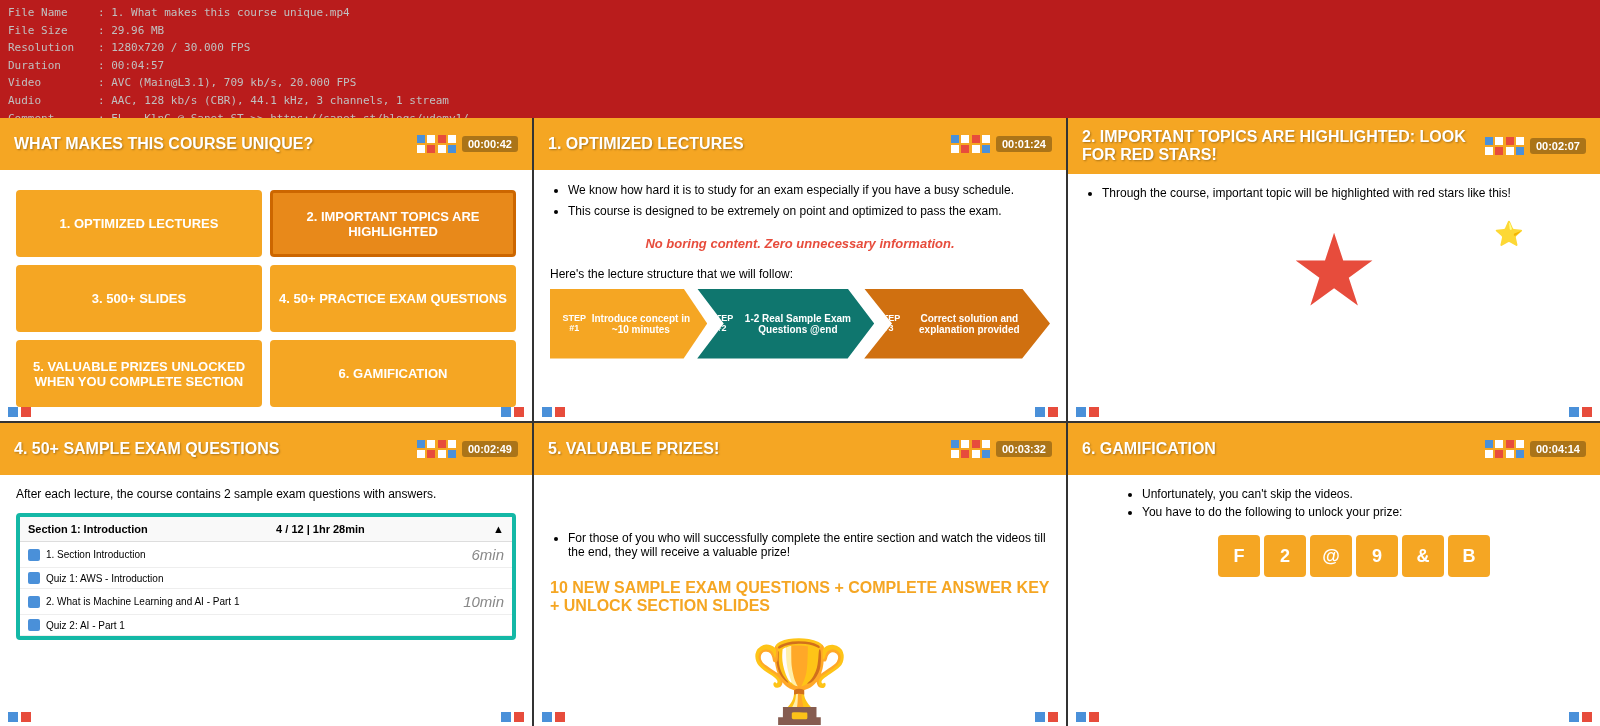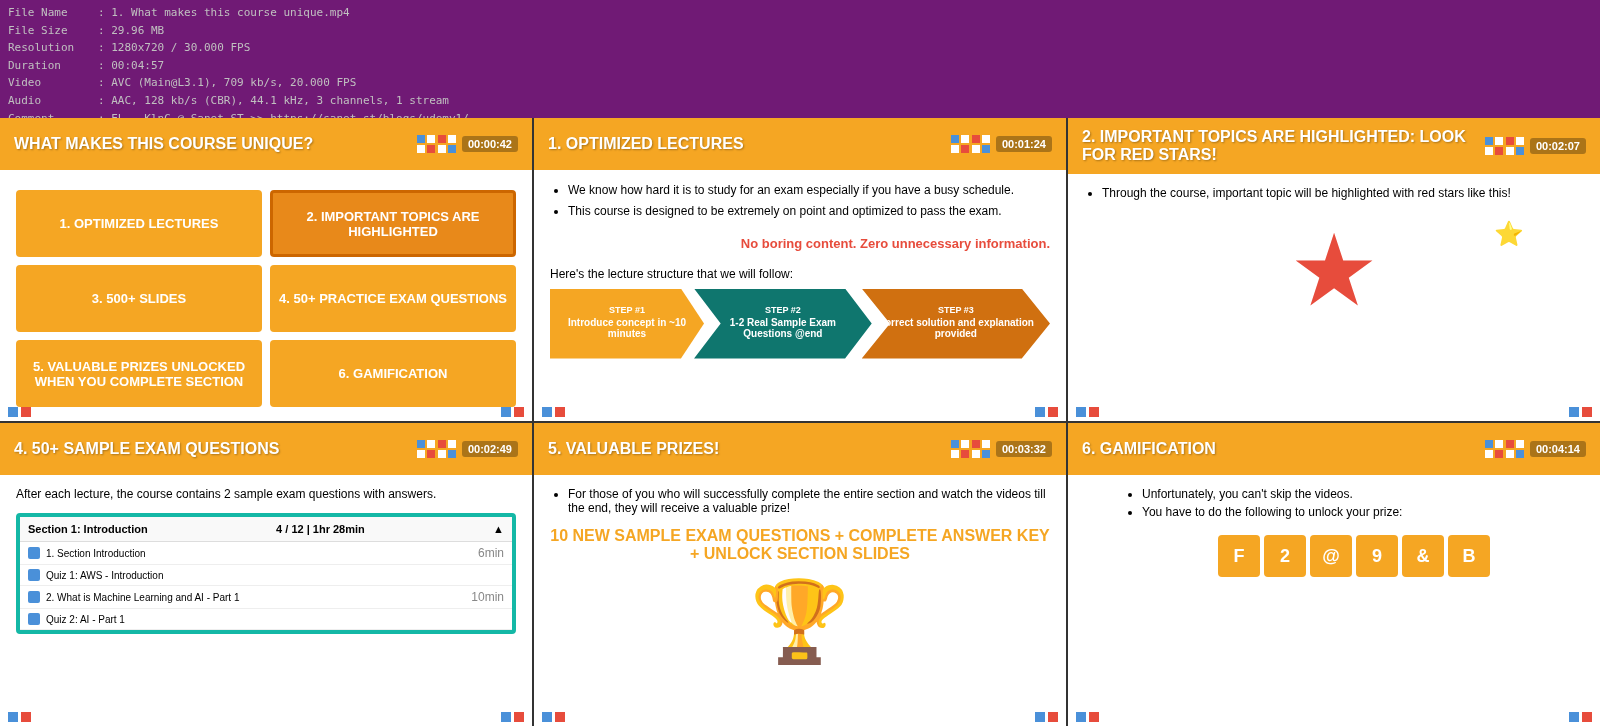--- a/index.html
+++ b/index.html
@@ -1,19 +1,19 @@
 <!DOCTYPE html>
 <html><head>
   <meta charset="utf-8">
   <style>
     * { margin: 0; padding: 0; box-sizing: border-box; }
     body { background: #1a1a1a; font-family: Arial, sans-serif; width: 1600px; height: 726px; overflow: hidden; }
 
     .file-info {
-      background: #701a75;
+      background: #b91c1c;
       color: #c0c0c0;
       font-family: monospace;
       font-size: 11px;
       padding: 4px 8px;
       line-height: 1.6;
       height: 118px;
     }
     .file-info .row { display: flex; }
     .file-info .label { color: #c0c0c0; width: 90px; }
     .file-info .value { color: #c0c0c0; }
@@ -92,34 +92,33 @@
 
     .topic-box.highlighted {
       background: #e8891a;
       border: 3px solid #cc6600;
     }
 
     
     .slide2-body { font-size: 12px; }
     .slide2-body ul { list-style: disc; padding-left: 18px; margin-bottom: 10px; }
     .slide2-body ul li { margin-bottom: 4px; line-height: 1.4; }
-    .no-boring { color: #e74c3c; font-weight: bold; text-align: right; margin: 16px 0; font-size: 13px; }
+    .no-boring { color: #e74c3c; font-style: italic; font-weight: bold; text-align: center; margin: 16px 0; font-size: 13px; }
     .steps-container { display: flex; align-items: center; justify-content: center; gap: 0; margin-top: 8px; }
     .step-arrow {
       background: #f5a623;
       color: white;
       text-align: center;
       font-size: 10px;
       font-weight: bold;
       padding: 16px 12px;
       clip-path: polygon(0 0, 85% 0, 100% 50%, 85% 100%, 0 100%, 15% 50%);
       min-width: 100px;
       min-height: 70px;
       display: flex;
-      flex-direction: column;
       align-items: center;
       justify-content: flex-start;
     }
     .step-label { font-size: 9px; margin-bottom: 2px; }
     .step-first {
       clip-path: polygon(0 0, 85% 0, 100% 50%, 85% 100%, 0 100%);
     }
 
     
     .slide3-body { font-size: 12px; }
@@ -149,30 +148,30 @@
       padding: 4px 8px;
       border-bottom: 1px solid #eee;
       display: flex;
       align-items: center;
       gap: 6px;
       font-size: 10px;
       justify-content: center;
     }
     .checkbox { width: 12px; height: 12px; background: #4a90d9; border-radius: 2px; flex-shrink: 0; }
     .item-text { flex: 1; }
-    .item-duration { color: #888; font-size: 12px; }
+    .item-duration { color: #888; font-size: 15px; font-style: italic; }
 
     
     .slide5-body { text-align: center; }
     .prize-headline {
       color: #f5a623;
       font-weight: 900;
       font-size: 16px;
-      text-align: center;
-      margin: 12px 0;
+      text-align: left;
+      margin: 20px 0;
       text-transform: uppercase;
     }
     .trophy-container { display: flex; justify-content: center; margin-top: 10px; }
     .trophy { font-size: 80px; }
     .slide5-body ul { list-style: disc; padding-left: 18px; text-align: left; font-size: 12px; margin-bottom: 8px; }
 
     
     .slide6-body { font-size: 12px; margin-left: 40px; }
     .slide6-body ul { list-style: disc; padding-left: 18px; }
     .slide6-body ul li { margin-bottom: 4px; }
@@ -464,21 +463,21 @@
         <div class="pixelated-icon">
           <div class="px-red"></div>
             <div class="px-white"></div>
           <div class="px-white"></div>
             <div class="px-blue"></div>
         </div>
       </div>
       <span class="slide-timestamp">00:03:32</span>
     </div>
     <div class="slide-body slide5-body">
-      <ul style="text-align:left; list-style:disc; padding-left:18px; font-size:12px;">
+      <ul style="text-align:left; list-style:disc; padding-left:18px; font-size:12px;margin-top:44px;">
         <li>For those of you who will successfully complete the entire section and watch the videos till the end, they will receive a valuable prize!</li>
       </ul>
       <div class="prize-headline">10 NEW SAMPLE EXAM QUESTIONS + COMPLETE ANSWER KEY + UNLOCK SECTION SLIDES</div>
       <div class="trophy-container">
         <span class="trophy">🏆</span>
       </div>
     </div>
     <div class="bottom-corners">
       <div class="dot-blue"></div>
         <div class="dot-red"></div>

